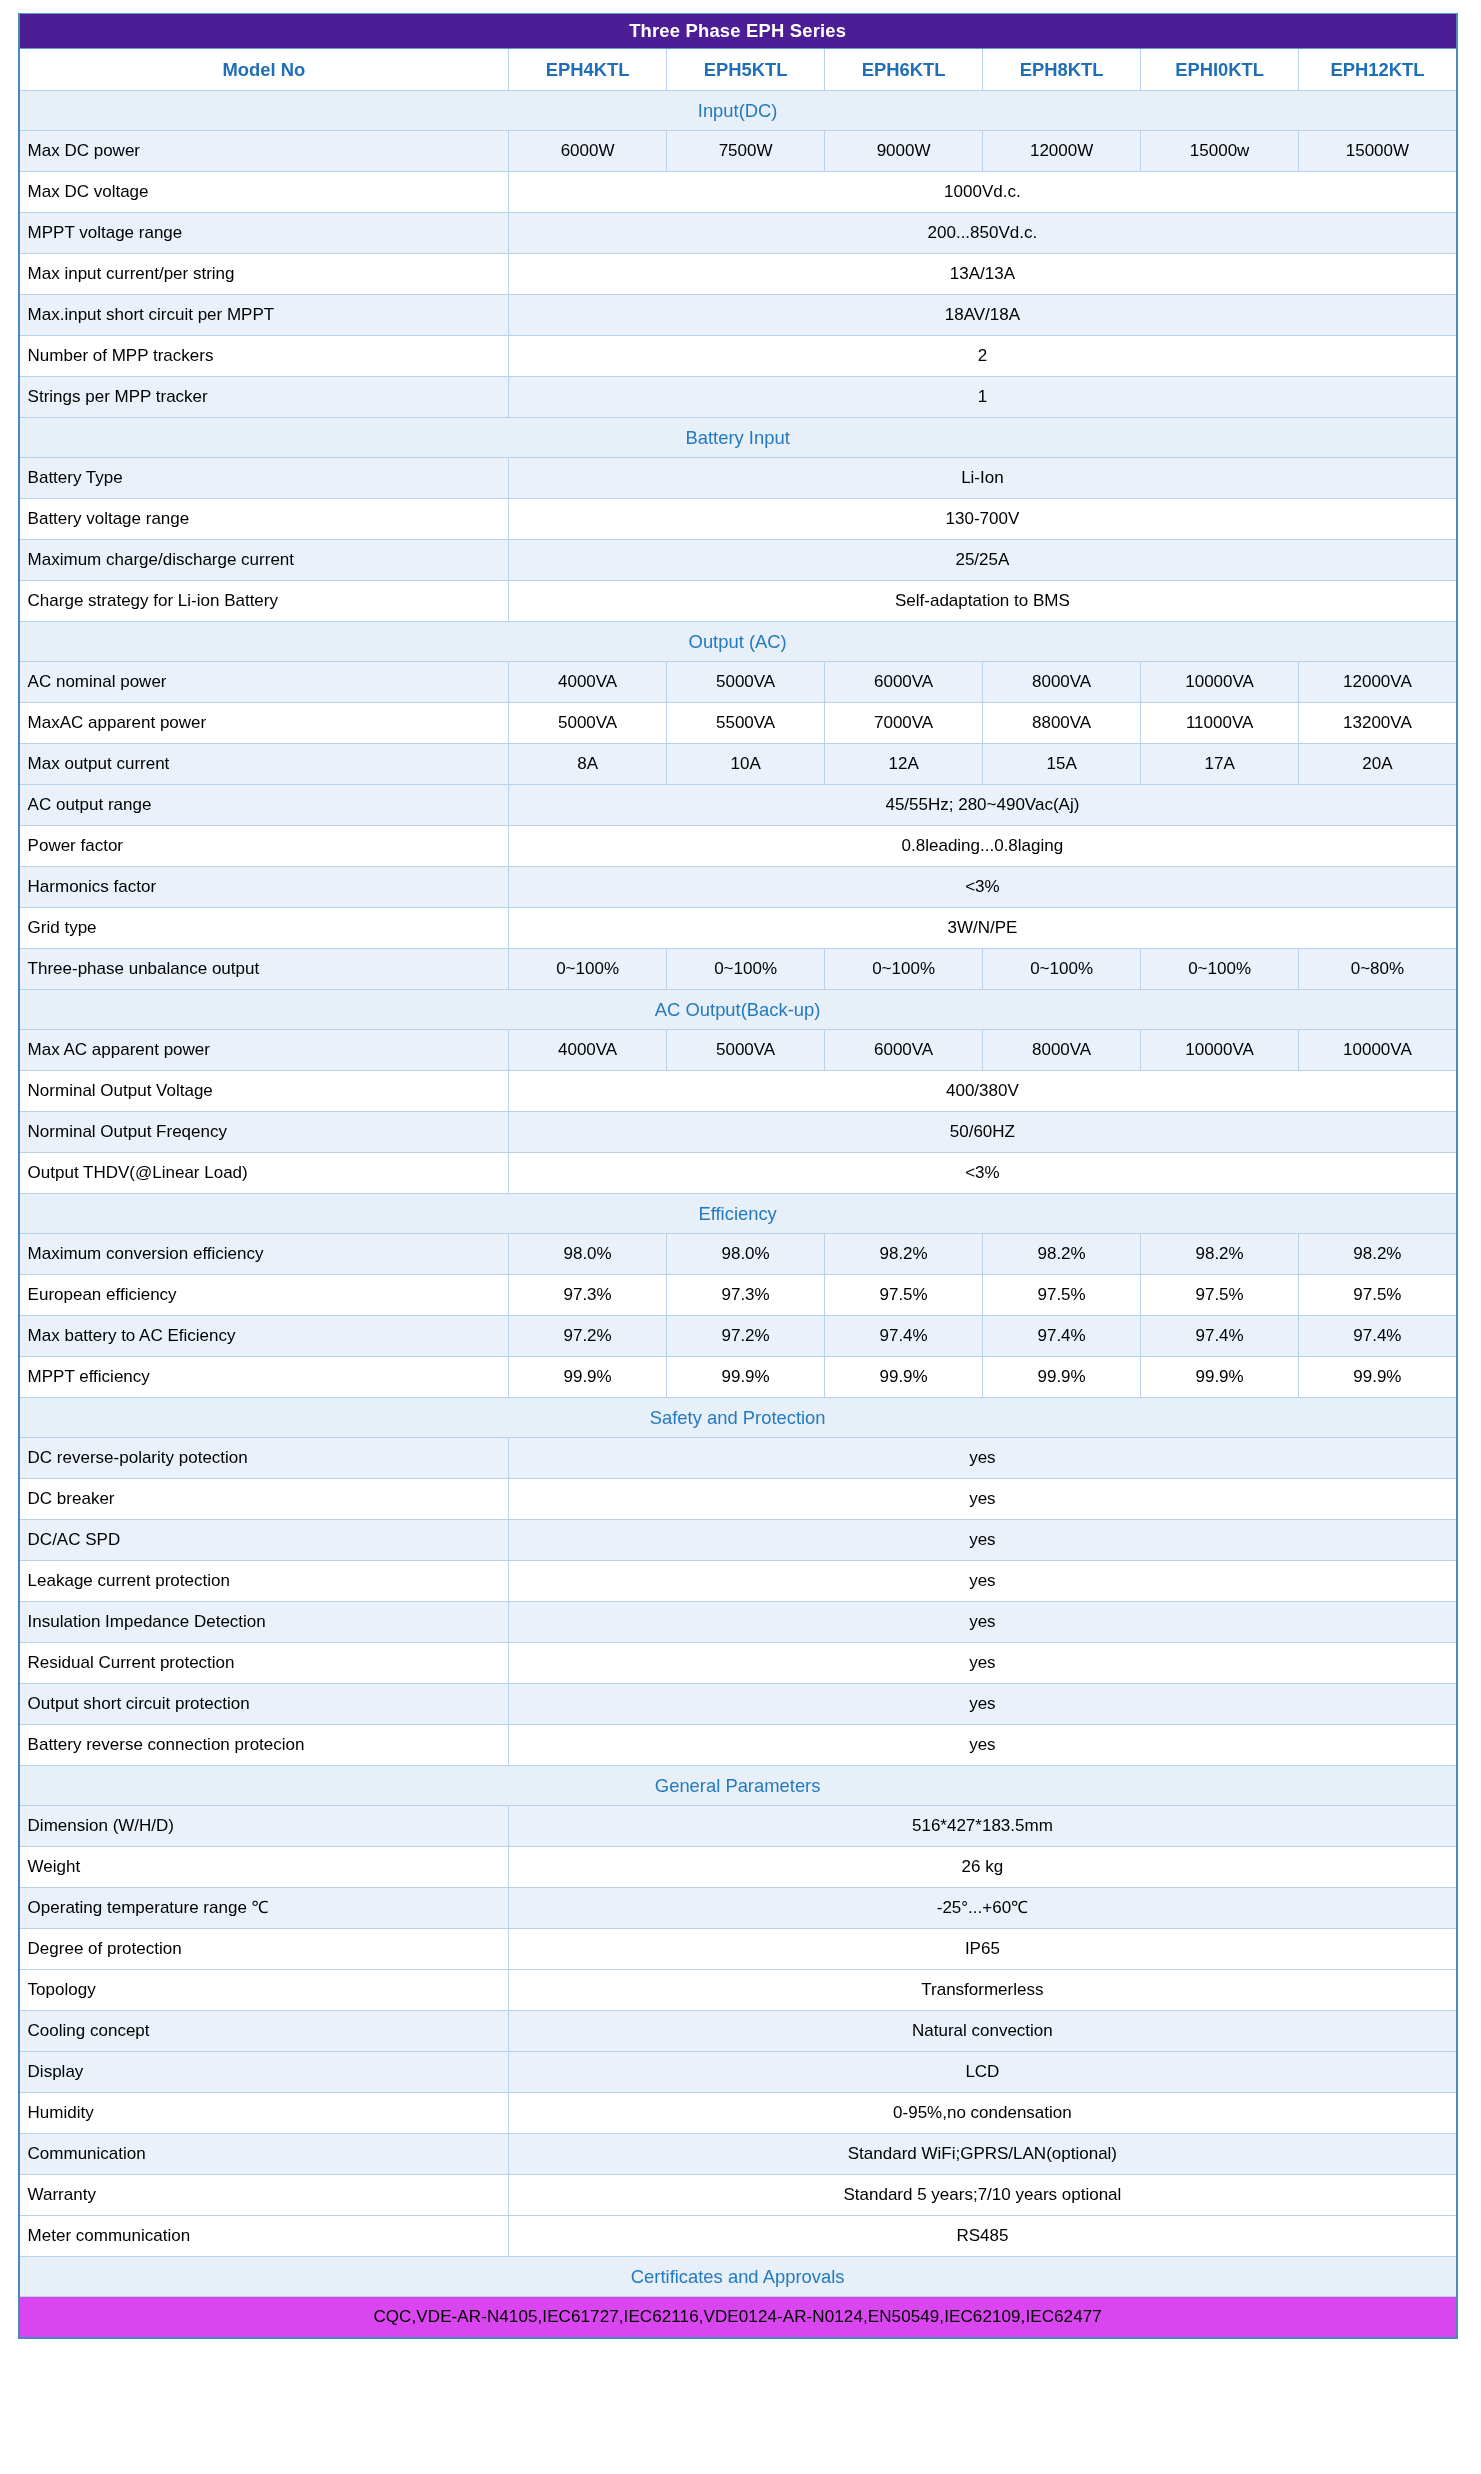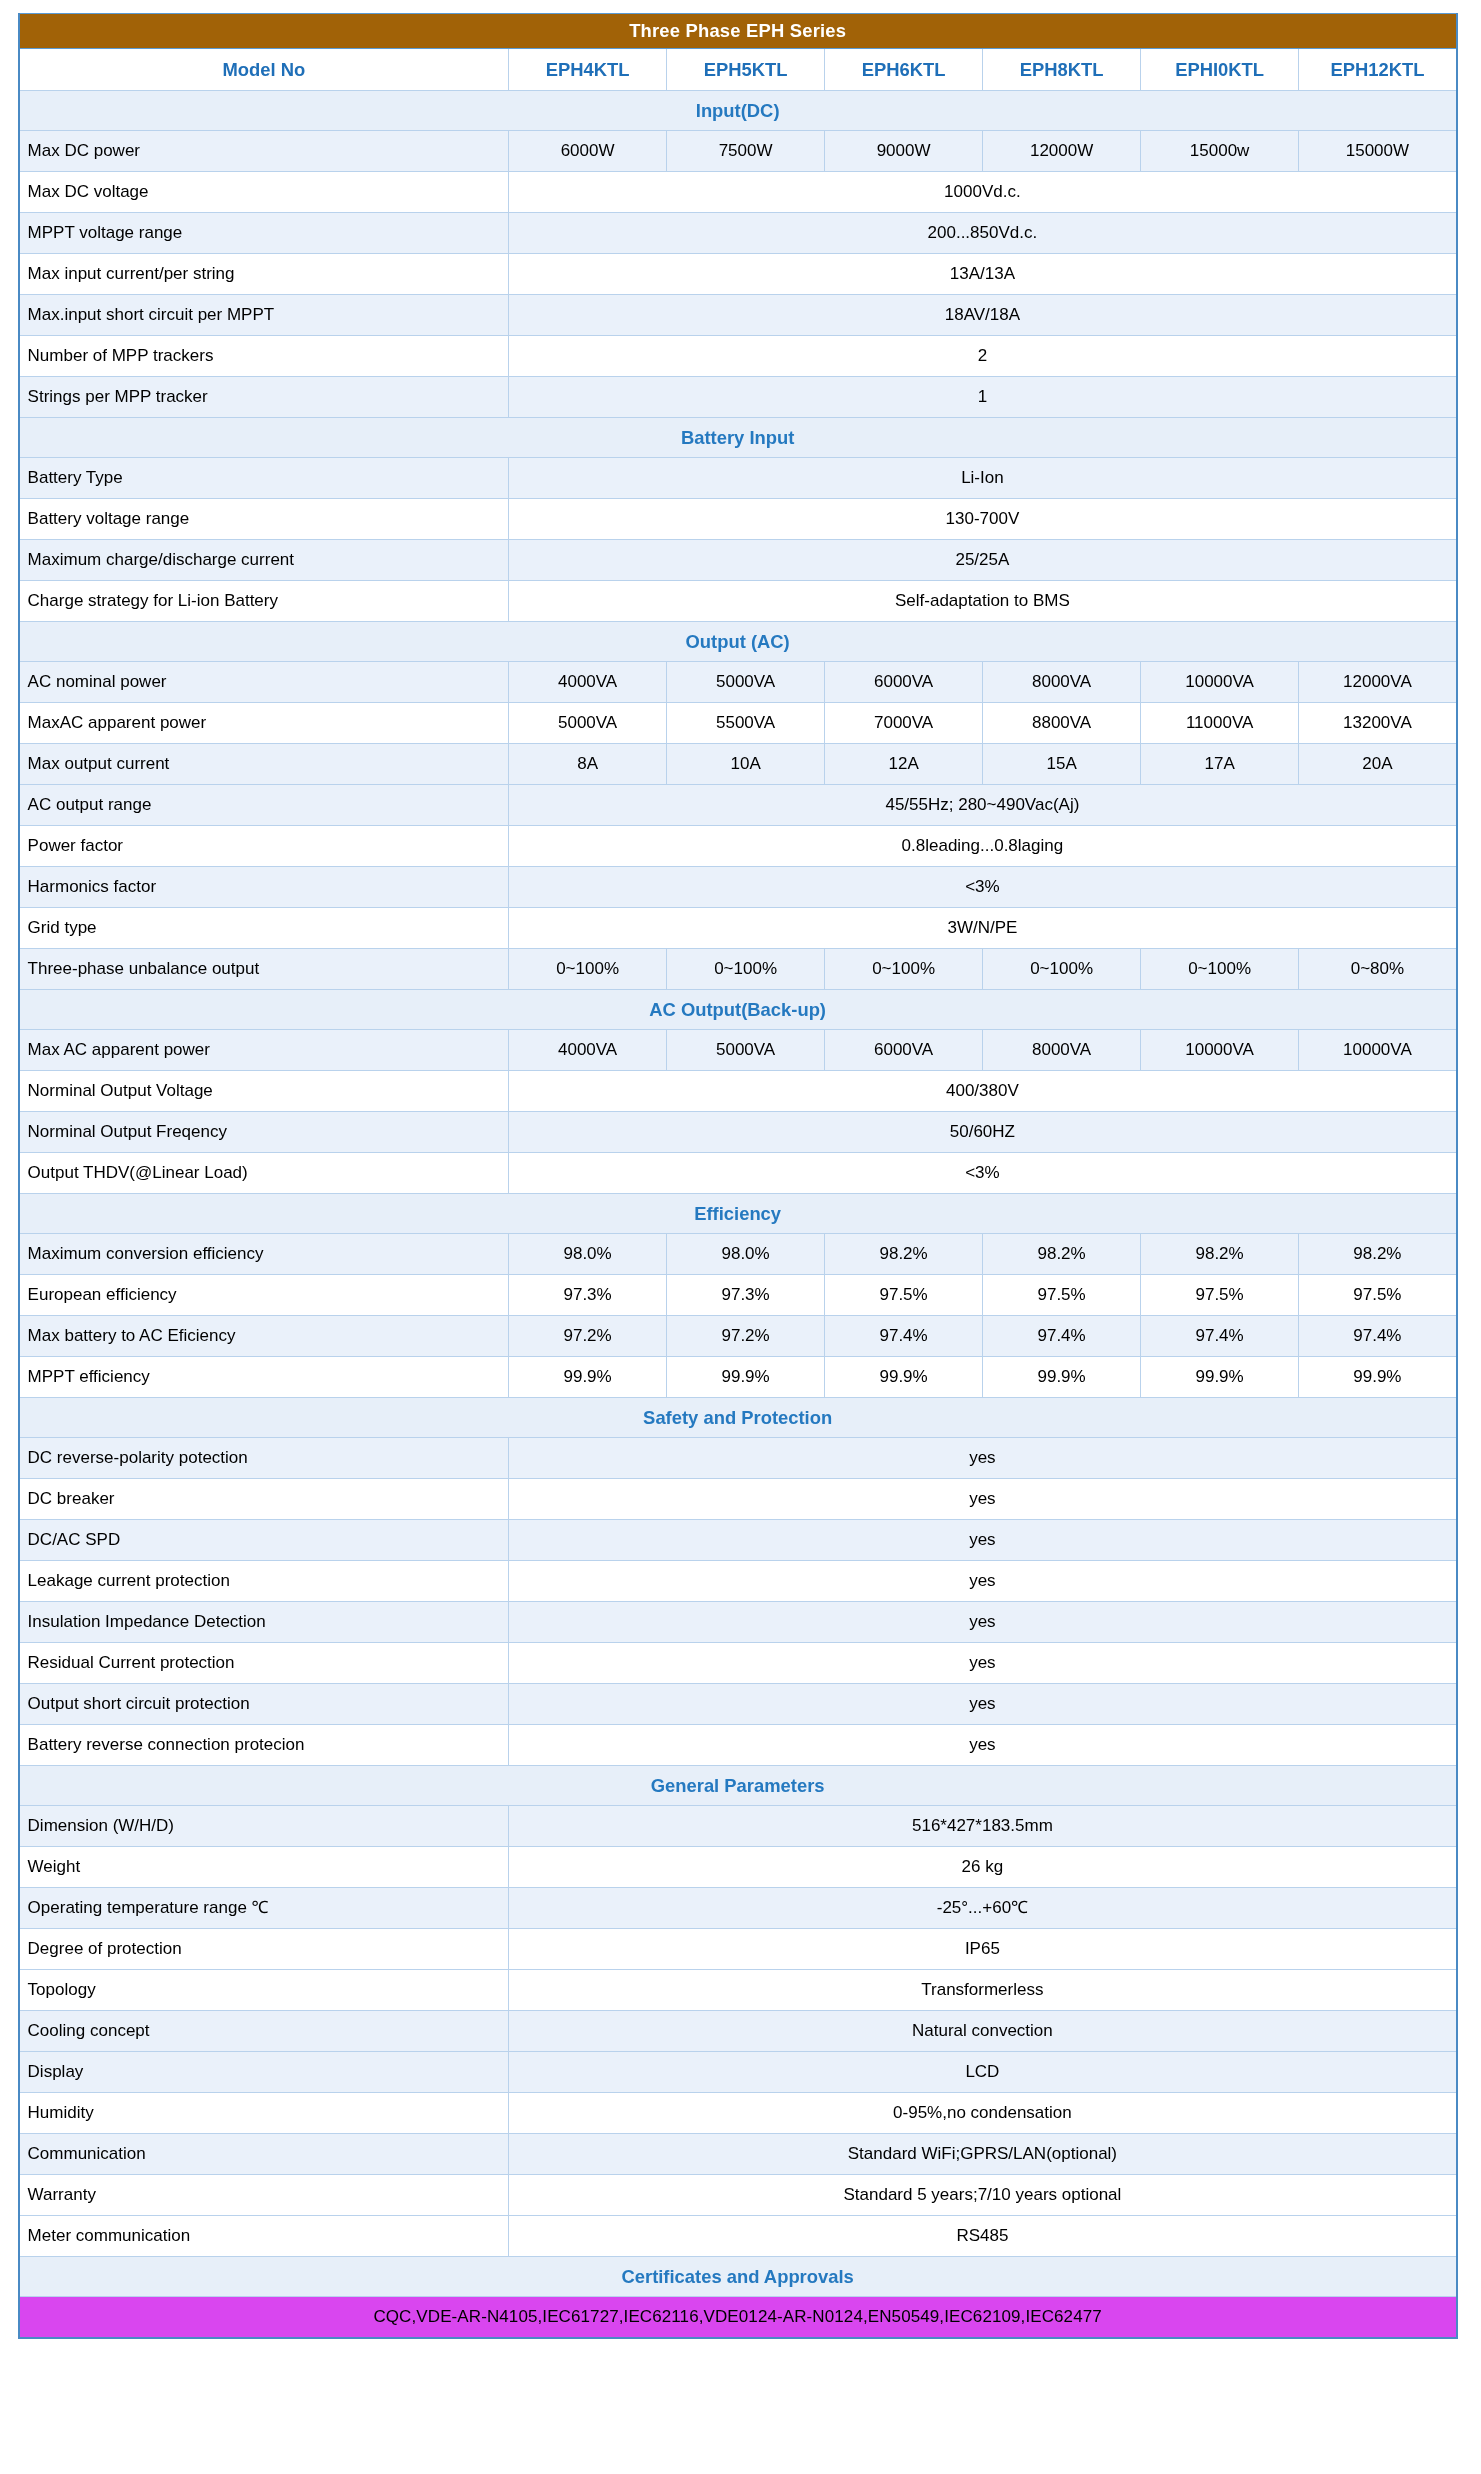--- a/index.html
+++ b/index.html
@@ -37,21 +37,21 @@
     color: #000000;
     font-weight: normal;
     vertical-align: middle;
     line-height: 1.15;
     height: 41px;
     box-sizing: border-box;
   }
 
   
   tr.title-row td {
-    background: #a16207;
+    background: #4c1d95;
     color: #ffffff;
     font-size: 18.4px;
     font-weight: bold;
     text-align: center;
     height: 35px;
     border: 0.8px solid #5b9bd5;
     letter-spacing: 0.2px;
   }
 
   
@@ -62,21 +62,21 @@
     font-weight: bold;
     text-align: center;
     height: 42px;
   }
 
   
   tr.section-row td {
     background: #e7eff9;
     color: #2579c0;
     font-size: 18.4px;
-    font-weight: bold;
+    font-weight: normal;
     text-align: center;
     height: 40px;
     border-left: 0.8px solid #b9d2ec;
     border-right: 0.8px solid #b9d2ec;
   }
 
   
   tr.data-row td.label {
     text-align: left;
   }

